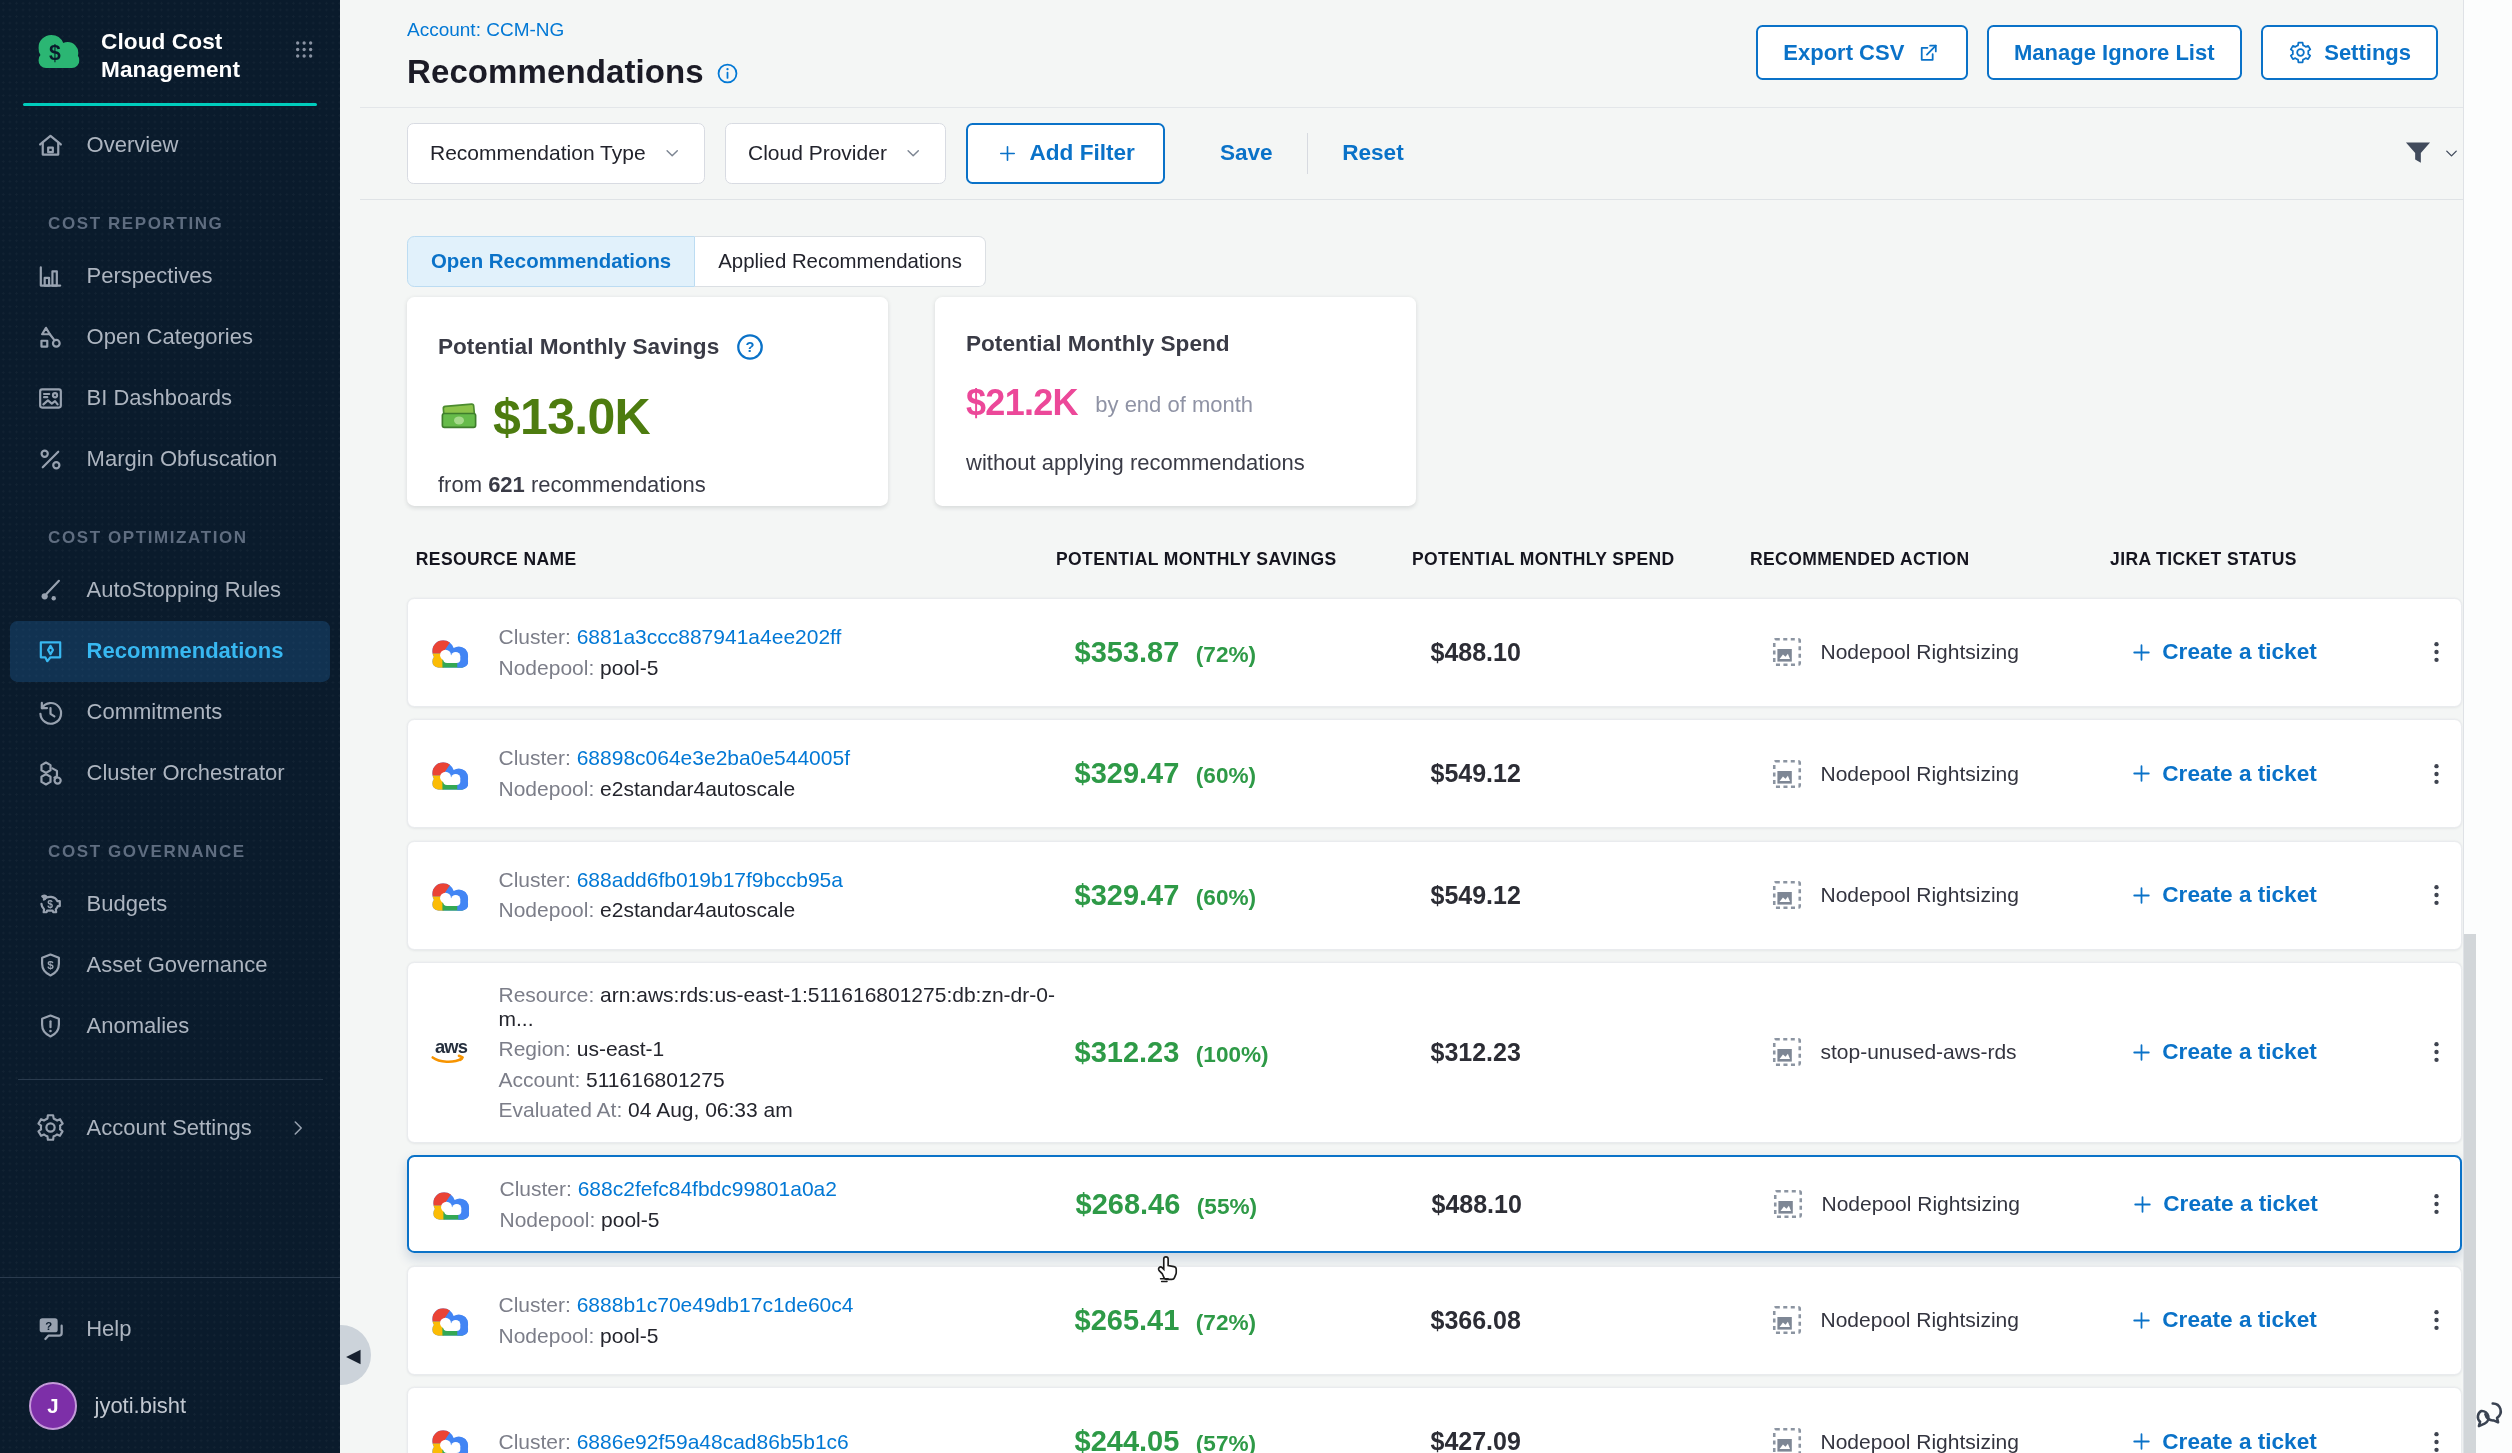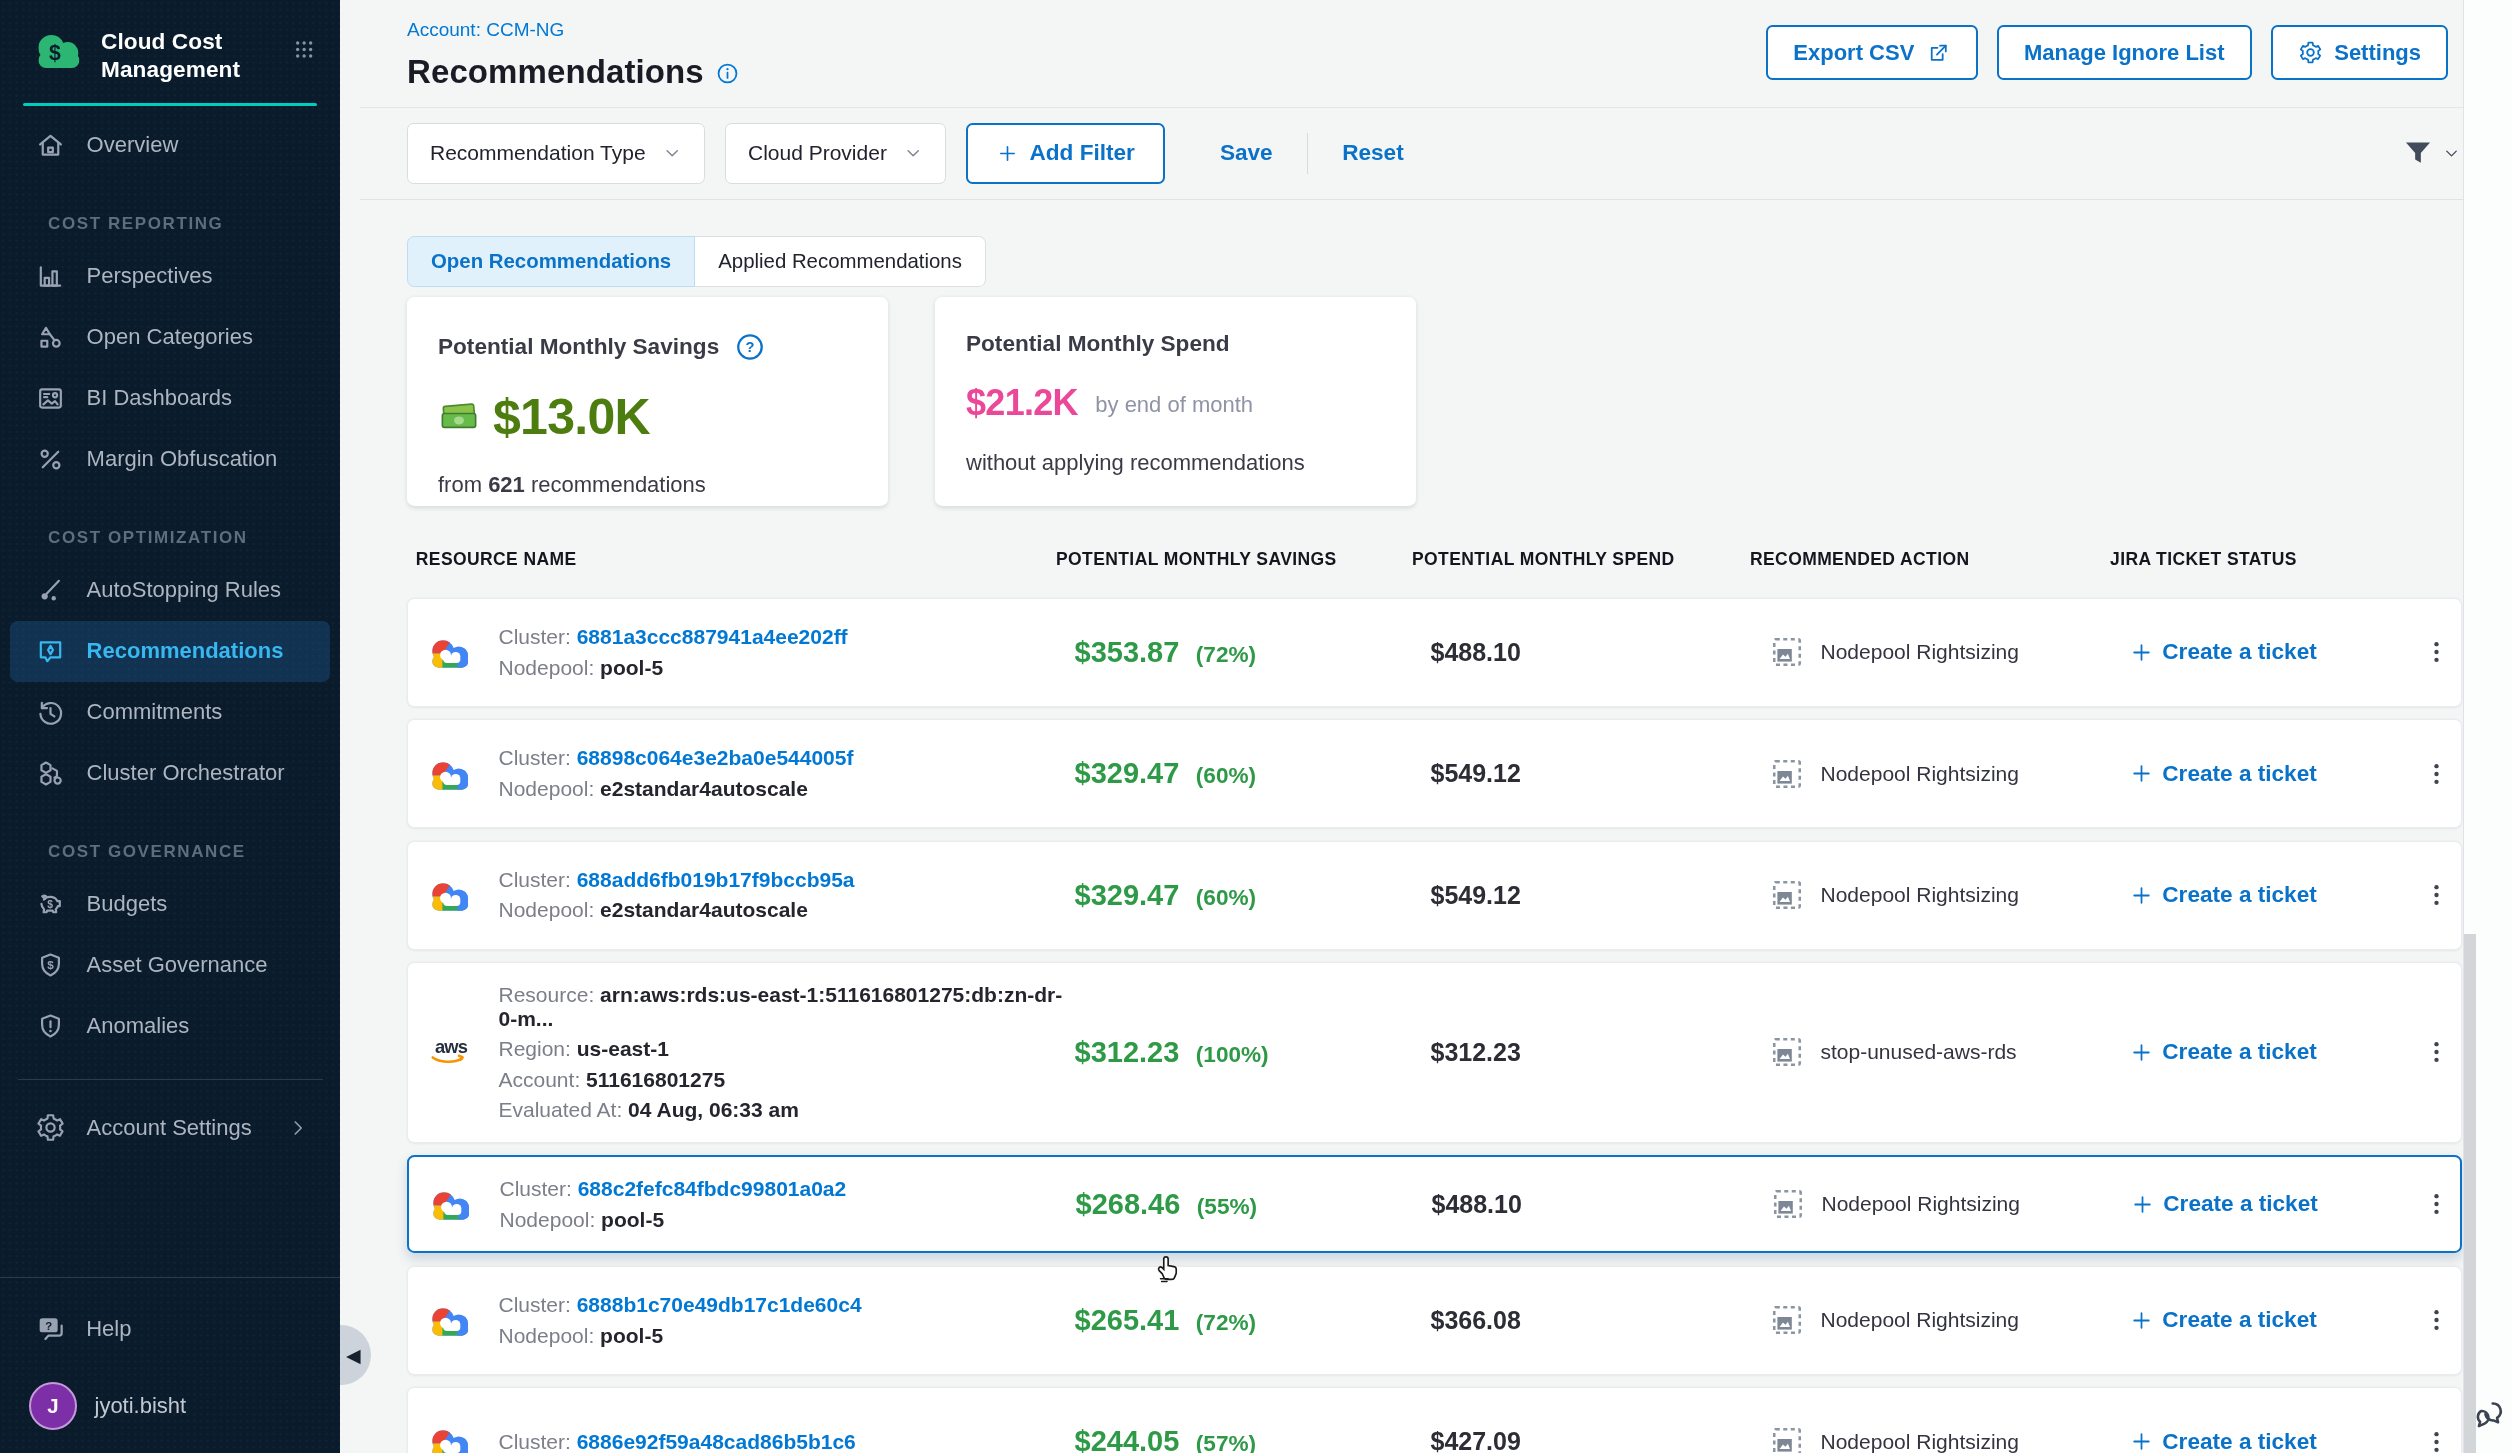--- a/index.html
+++ b/index.html
@@ -35,21 +35,21 @@
   .user-name { color:#c2c8d1; font-size:22px; }
   .collapse-handle { position:absolute; left:311px; top:1325px; width:60px; height:60px; border-radius:50%; background:#ccd3da; z-index:2; display:flex; align-items:center; color:#16202e; font-size:19px; }
   .collapse-handle span { margin-left:35px; }
   
   #main { position:absolute; left:340px; top:0; right:0; bottom:0;padding-left:20px; }
   .page-header { padding:19px 0 0 47px; position:relative; }
   .account-link { color:#0278d5; font-size:19px; }
   .title-row { margin-top:11.7px; display:flex; align-items:center; gap:11.7px; }
   .page-title { font-size:33px; font-weight:700; color:#1b1b26; letter-spacing:0.1px; }
   .info-ico { width:25px; height:25px; color:#0278d5; margin-top:4.4px; }
-  .header-buttons { position:absolute; top:25px; right:64px; display:flex; gap:19px; }
+  .header-buttons { position:absolute; top:25px; right:74px; display:flex; gap:19px; }
   .btn-outline { height:55px; background:#fff; border:2.2px solid #0a72c8; border-radius:6.6px; color:#0a72c8; font-size:22px; font-weight:700; display:flex; align-items:center; gap:11.7px; padding:0 25px; cursor:pointer; font-family:inherit; }
   .btn-outline .b-ico { width:25px; height:25px; display:flex; }
   
   .filter-bar { margin-top:16px; height:93px; border-top:0.7px solid #e3e6e9; border-bottom:0.7px solid #dfe3e6; display:flex; align-items:center; padding:0 51px 0 47px; }
   .select-box { height:61px; background:#fff; border:1.5px solid #d8dbe2; border-radius:6.6px; display:flex; align-items:center; gap:16px; padding:0 22px; font-size:21px; font-weight:500; color:#22232c; margin-right:20px; cursor:pointer; }
   .select-box .chev { width:20.4px; height:20.4px; color:#7c8592; }
   .btn-add-filter { height:61px; border:2.2px solid #0a72c8; background:#fff; border-radius:6.6px; color:#0a72c8; font-size:22.6px; font-weight:700; display:flex; align-items:center; gap:10.2px; padding:0 28px; cursor:pointer; font-family:inherit; }
   .btn-add-filter .b-ico { width:23px; height:23px; display:flex; }
   .link-btn { color:#0a72c8; font-size:22.6px; font-weight:600; cursor:pointer; }
   .save-btn { margin-left:55px; }
@@ -82,21 +82,21 @@
   .row { display:grid; grid-template-columns:73px 576px 356px 338px 360px 284px 1fr; align-items:center;
     background:#fff; border:1.1px solid #e9ebee; border-radius:7.3px; box-shadow:0 0.7px 2.2px rgba(30,40,50,.07); padding-left:17.5px; }
   .row.h-normal { min-height:109px; }
   .row.h-tall { min-height:181px; }
   .row.h-slim { min-height:98px; }
   .row.highlighted { border:2.2px solid #0a72c8; box-shadow:0 5.8px 11.7px rgba(20,60,120,.18); }
   .p-ico { width:50px; height:42px; display:flex; align-items:center; }
   .r-lines { display:flex; flex-direction:column; gap:6.6px; padding:14.6px 0; }
   .r-line { font-size:21px; }
   .r-line .lab { color:#7c7e89; }
-  .r-line .val { color:#24252d; font-weight:700;text-align:right; }
+  .r-line .val { color:#24252d; font-weight:400;text-align:right; }
   .r-line .val.link { color:#0278d5; cursor:pointer; }
   .c-savings { font-size:29px; font-weight:700; color:#2e9a47; }
   .c-savings .pct { font-size:22.6px; font-weight:600; margin-left:10.2px; }
   .c-spend { font-size:25px; font-weight:600; color:#2c2d35; }
   .c-action { display:flex; align-items:center; gap:16px; font-size:21px; color:#33343f; }
   .action-ico { width:36px; height:36px; flex:none; }
   .c-ticket { display:flex; align-items:center; gap:8.8px; color:#0a72c8; font-size:22.6px; font-weight:600; cursor:pointer; }
   .c-ticket .b-ico { width:25px; height:25px; display:flex; }
   .c-kebab { justify-self:center; width:29px; height:34px; color:#3f4450; cursor:pointer; }
   

